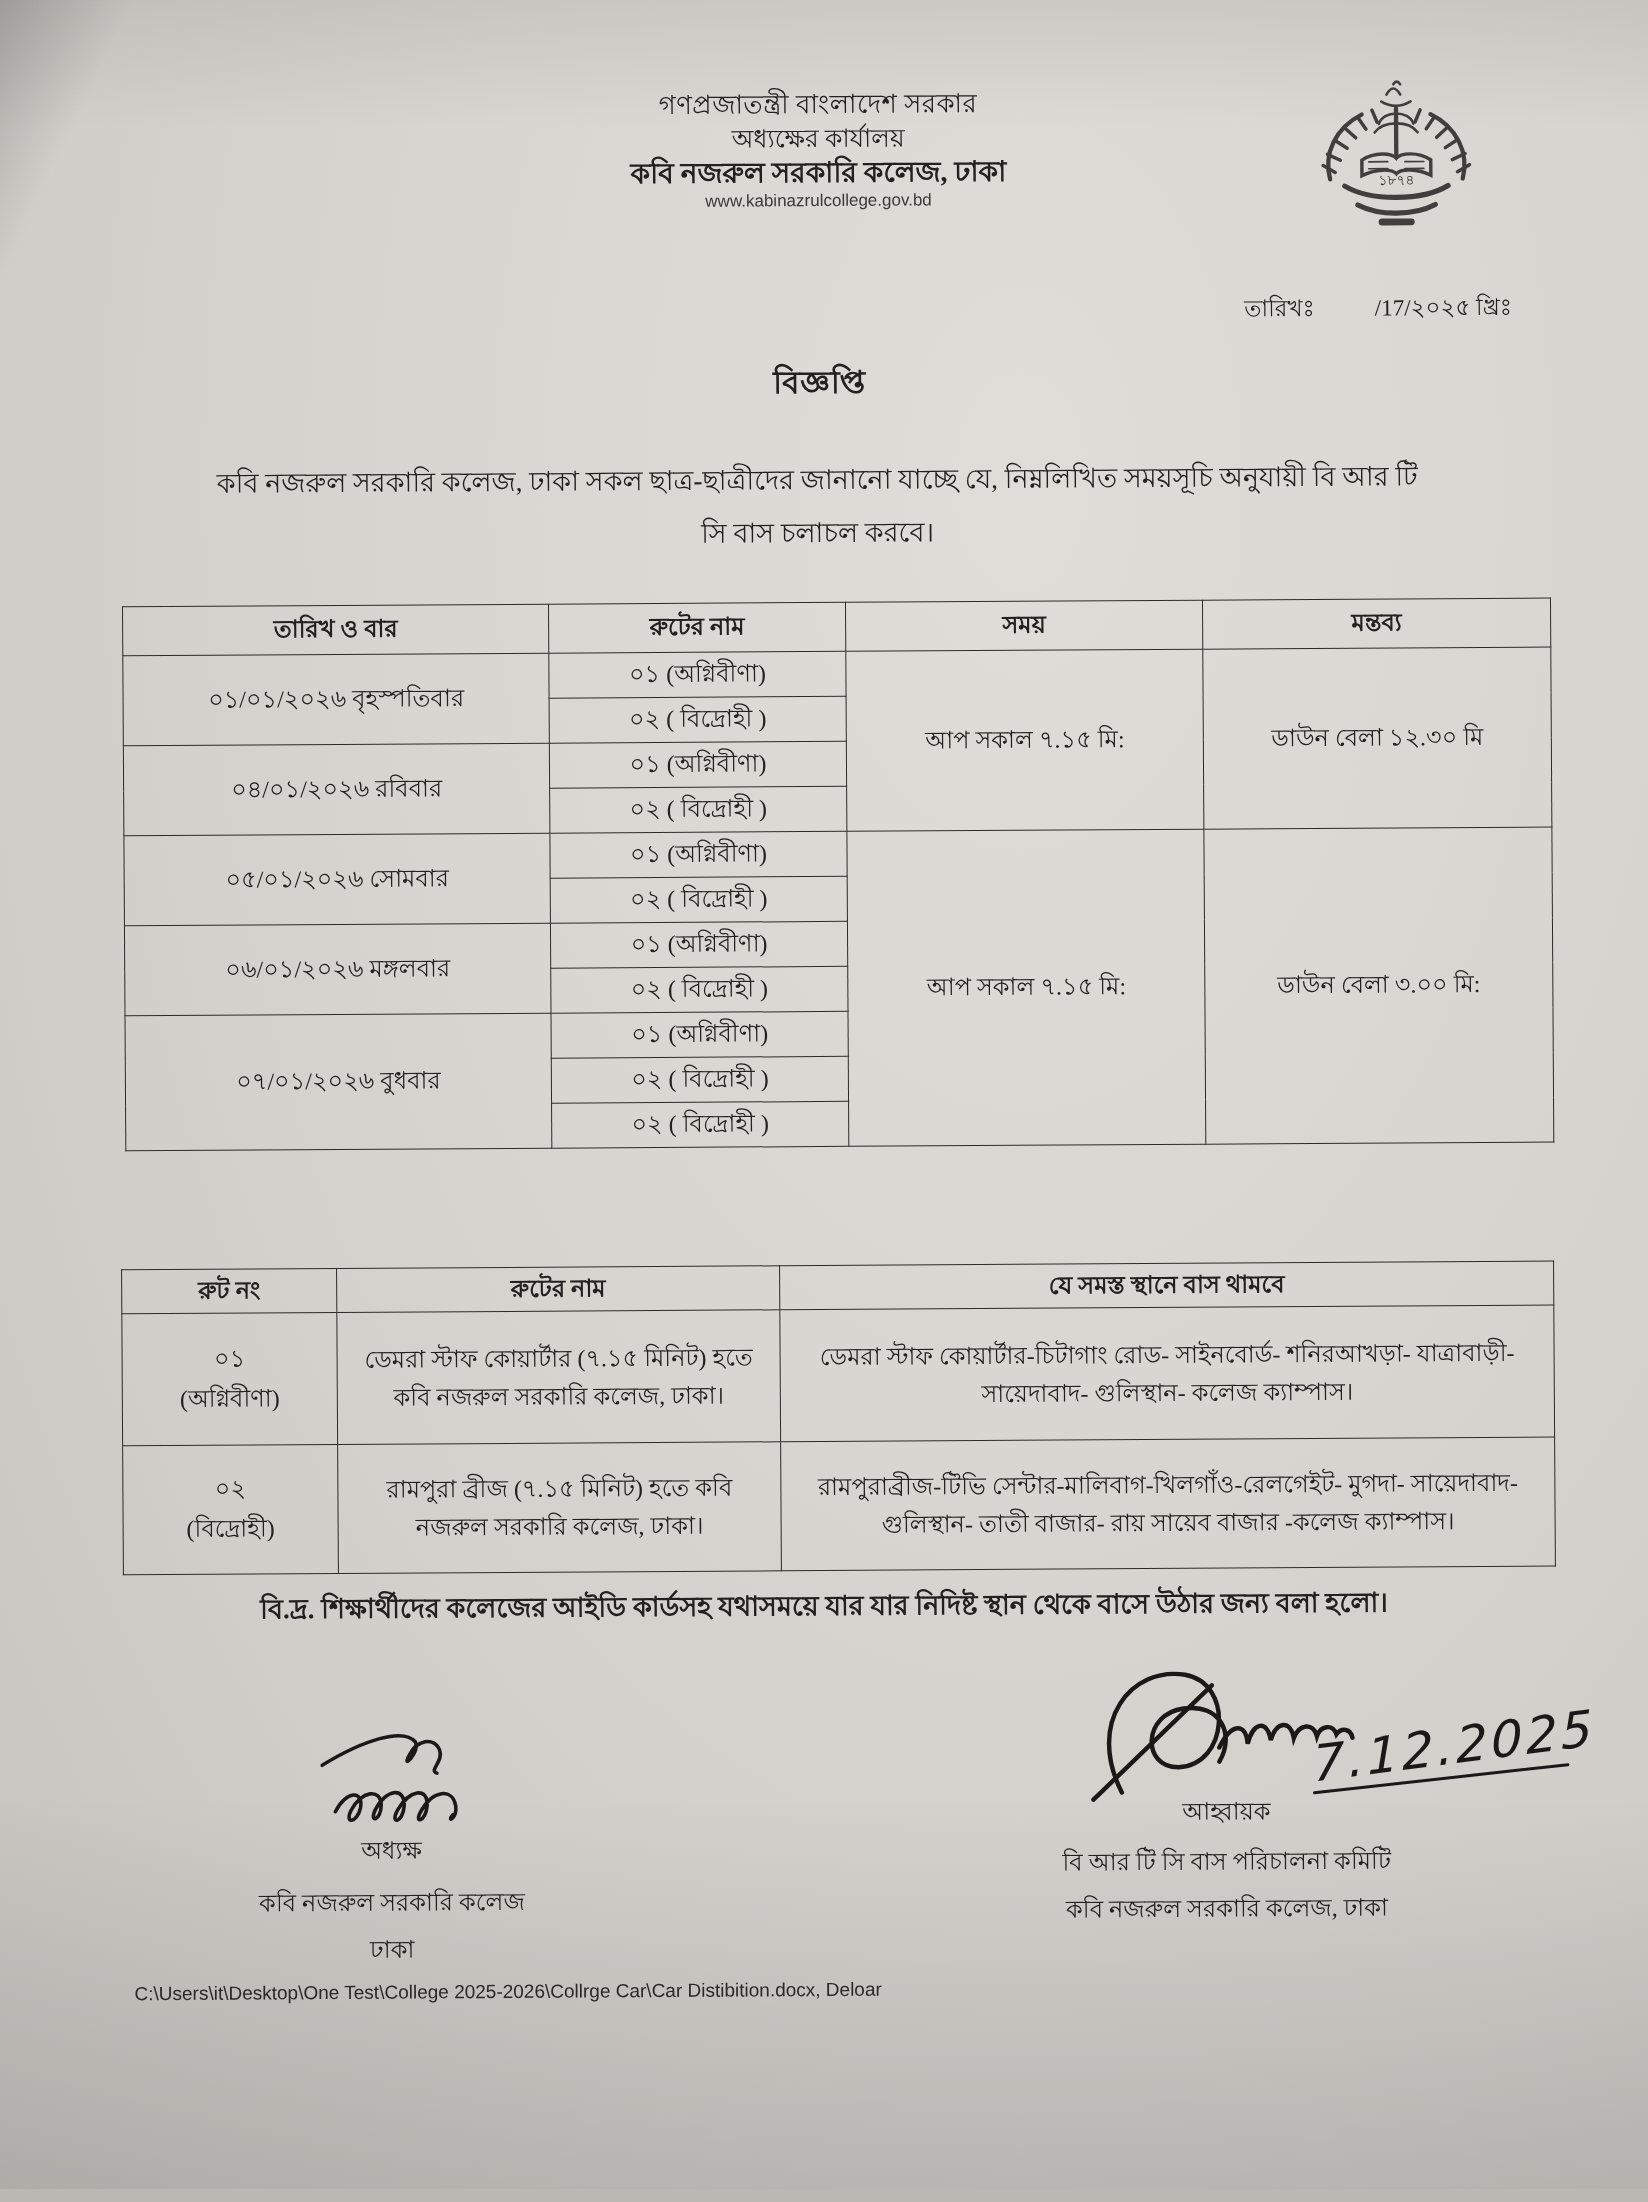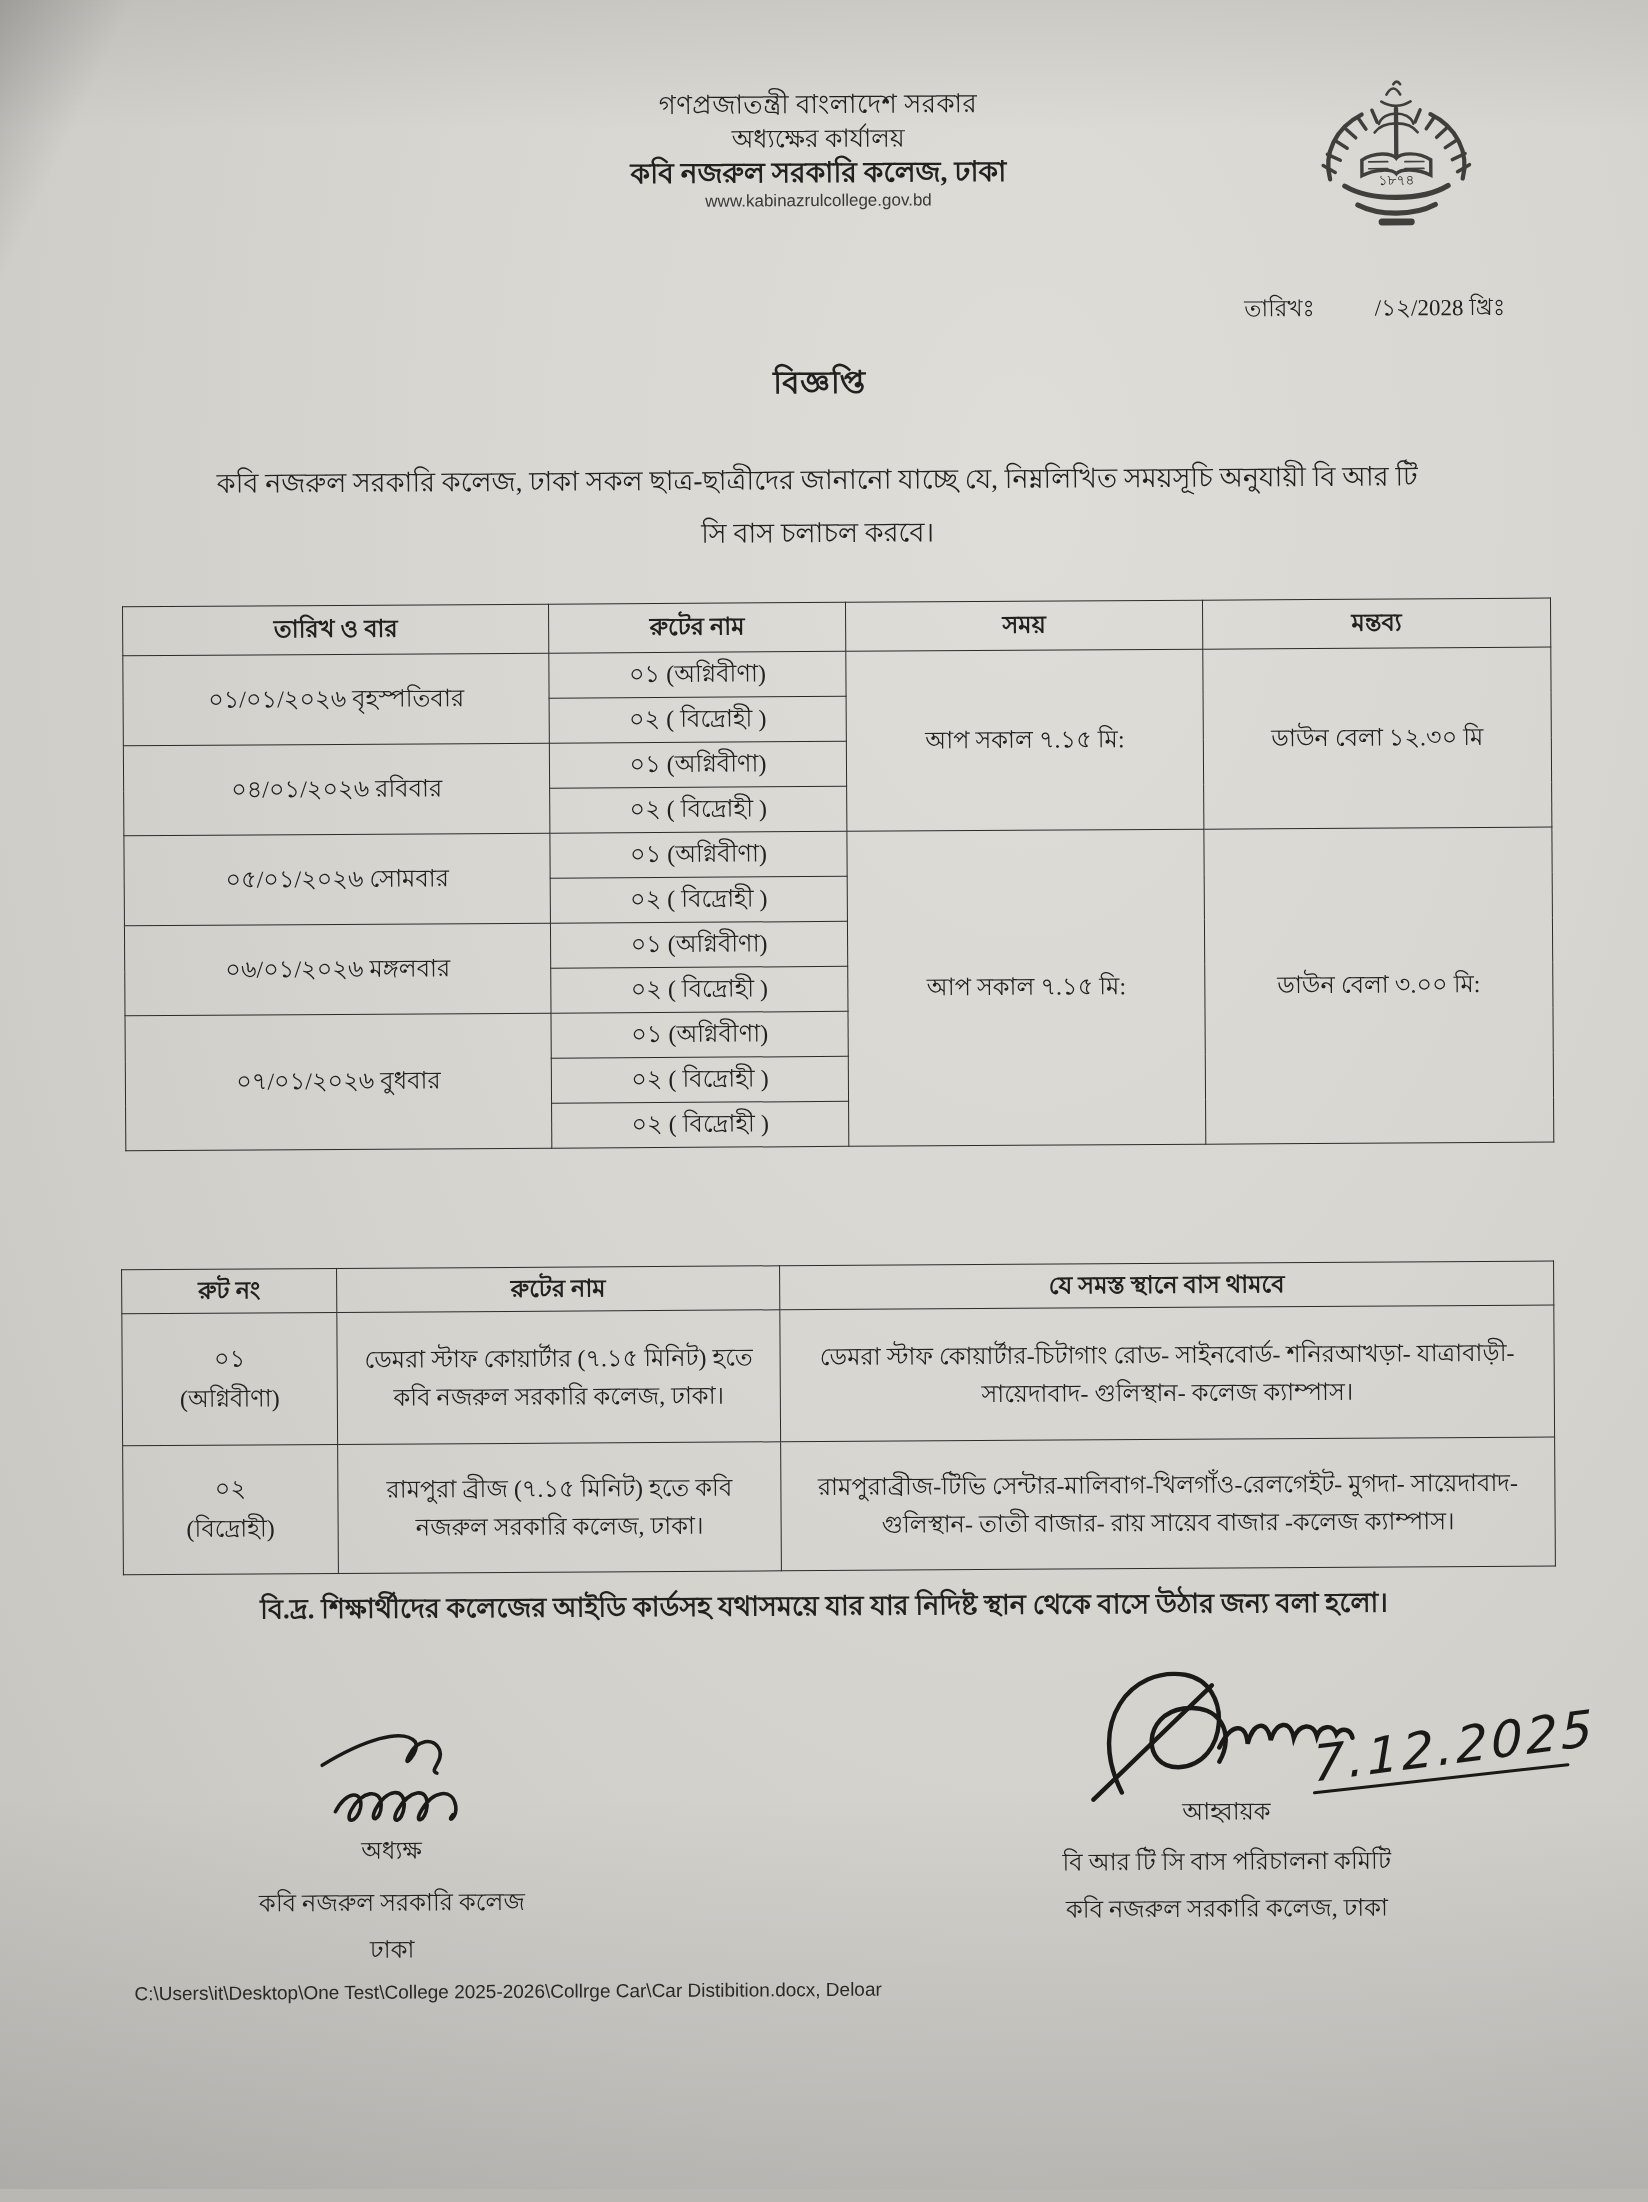--- a/index.html
+++ b/index.html
@@ -88,21 +88,21 @@
 
           <path d="M55,128 C85,146 145,146 175,128" stroke-width="6"></path>
           <path d="M70,150 C95,163 135,163 160,150" stroke-width="6"></path>
           <path d="M98,170 h34" stroke-width="8"></path>
         </g>
         <text x="115" y="127" text-anchor="middle" font-size="16" fill="#2b2a27">১৮৭৪</text>
       </svg>
     </div>
 
     <div class="abs date-line" style="left:1249px;top:293px;">
-      <span>তারিখঃ</span><span class="gap"></span><span>/১২/2028 খ্রিঃ</span>
+      <span>তারিখঃ</span><span class="gap"></span><span>/17/২০২৫ খ্রিঃ</span>
     </div>
 
     <div class="abs ctr title" style="left:0;top:358px;width:1648px;">বিজ্ঞপ্তি</div>
 
     <div class="abs ctr para" style="left:77px;top:454px;width:1488px;">
       <div>কবি নজরুল সরকারি কলেজ, ঢাকা সকল ছাত্র-ছাত্রীদের জানানো যাচ্ছে যে, নিম্নলিখিত সময়সূচি অনুযায়ী বি আর টি</div>
       <div>সি বাস চলাচল করবে।</div>
     </div>
 
     <div class="abs" style="left:125px;top:602px;">

